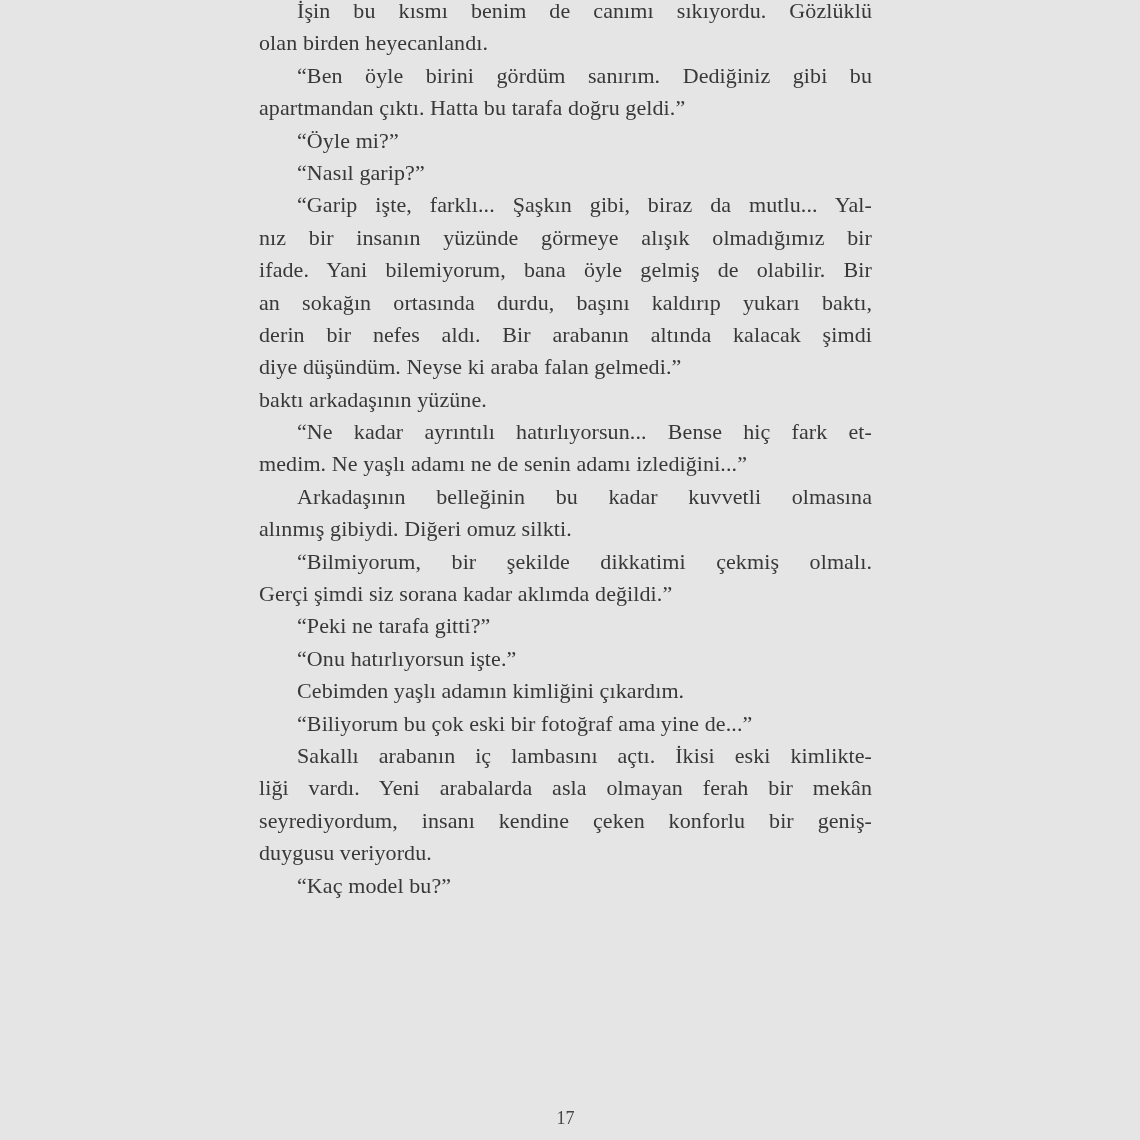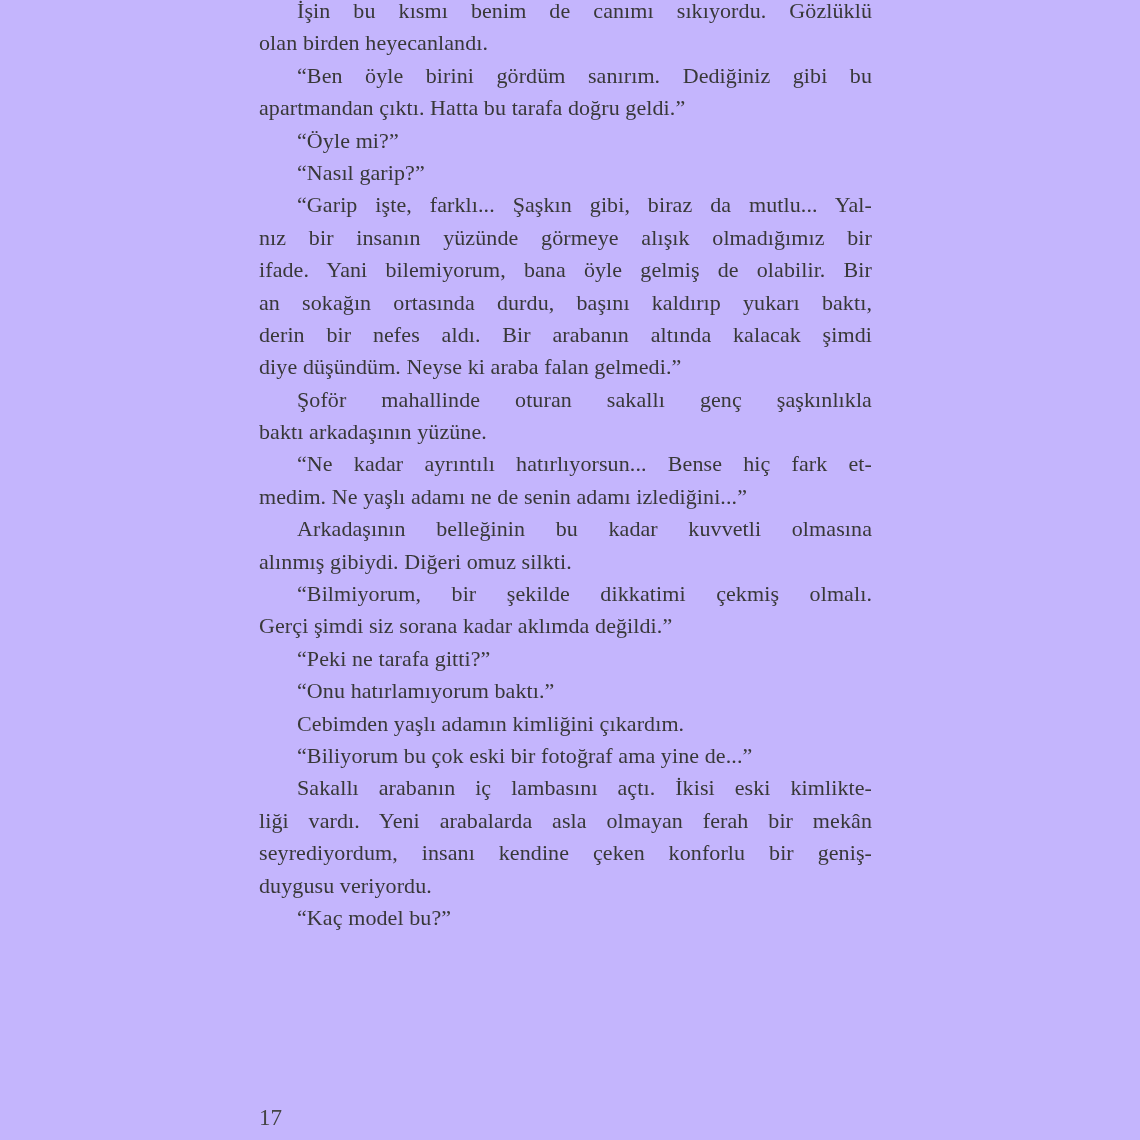--- a/index.html
+++ b/index.html
@@ -7,21 +7,21 @@
     padding: 0;
     width: 1140px;
     height: 1140px;
     background: #ffffff;
     overflow: hidden;
   }
   .page {
     position: relative;
     width: 1140px;
     height: 1140px;
-    background: #c4b5fd;
+    background: #e5e5e5;
     font-family: "Liberation Serif", "DejaVu Serif", serif;
     color: #383838;
   }
   .text-block {
     position: absolute;
     left: 259px;
     top: -5px;
     width: 613px;
     font-size: 22px;
     line-height: 32.4px;
@@ -44,21 +44,22 @@
   .line.last {
     text-align: center;
     text-align-last: left;
     -moz-text-align-last: left;
   }
   .page-number {
     position: absolute;
     left: 259px;
     top: 1103px;
     width: 613px;
-    font-size: 23px;
+    text-align: center;
+    font-size: 18px;
     line-height: 30px;
     color: #454545;
   }
 </style>
 </head>
 <body>
 
 <div class="page">
   <div class="text-block" id="text-block">
       <div class="para">
@@ -77,40 +78,39 @@
       </div>
       <div class="para">
         <div class="line first">“Garip işte, farklı... Şaşkın gibi, biraz da mutlu... Yal-</div>
         <div class="line">nız bir insanın yüzünde görmeye alışık olmadığımız bir</div>
         <div class="line">ifade. Yani bilemiyorum, bana öyle gelmiş de olabilir. Bir</div>
         <div class="line">an sokağın ortasında durdu, başını kaldırıp yukarı baktı,</div>
         <div class="line">derin bir nefes aldı. Bir arabanın altında kalacak şimdi</div>
         <div class="line last">diye düşündüm. Neyse ki araba falan gelmedi.”</div>
       </div>
       <div class="para">
-        <div class="line first">Şoför mahallinde oturan sakallı genç şaşkınlıkla</div>
         <div class="line last">baktı arkadaşının yüzüne.</div>
       </div>
       <div class="para">
         <div class="line first">“Ne kadar ayrıntılı hatırlıyorsun... Bense hiç fark et-</div>
         <div class="line last">medim. Ne yaşlı adamı ne de senin adamı izlediğini...”</div>
       </div>
       <div class="para">
         <div class="line first">Arkadaşının belleğinin bu kadar kuvvetli olmasına</div>
         <div class="line last">alınmış gibiydi. Diğeri omuz silkti.</div>
       </div>
       <div class="para">
         <div class="line first">“Bilmiyorum, bir şekilde dikkatimi çekmiş olmalı.</div>
         <div class="line last">Gerçi şimdi siz sorana kadar aklımda değildi.”</div>
       </div>
       <div class="para">
         <div class="line first last">“Peki ne tarafa gitti?”</div>
       </div>
       <div class="para">
-        <div class="line first last">“Onu hatırlamıyorum baktı.”</div>
+        <div class="line first last">“Onu hatırlıyorsun işte.”</div>
       </div>
       <div class="para">
         <div class="line first last">Cebimden yaşlı adamın kimliğini çıkardım.</div>
       </div>
       <div class="para">
         <div class="line first last">“Biliyorum bu çok eski bir fotoğraf ama yine de...”</div>
       </div>
       <div class="para">
         <div class="line first">Sakallı arabanın iç lambasını açtı. İkisi eski kimlikte-</div>
         <div class="line">liği vardı. Yeni arabalarda asla olmayan ferah bir mekân</div>

